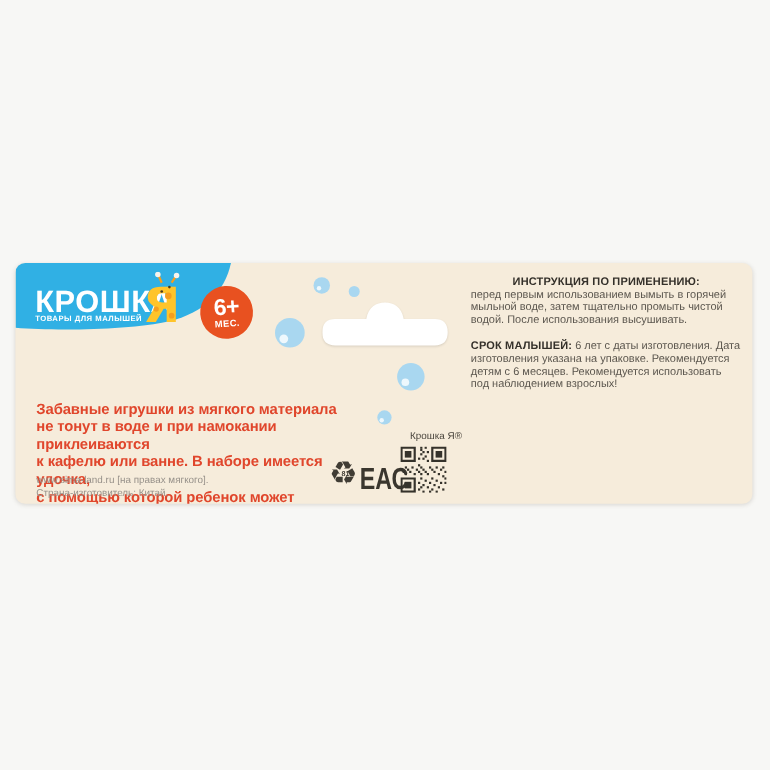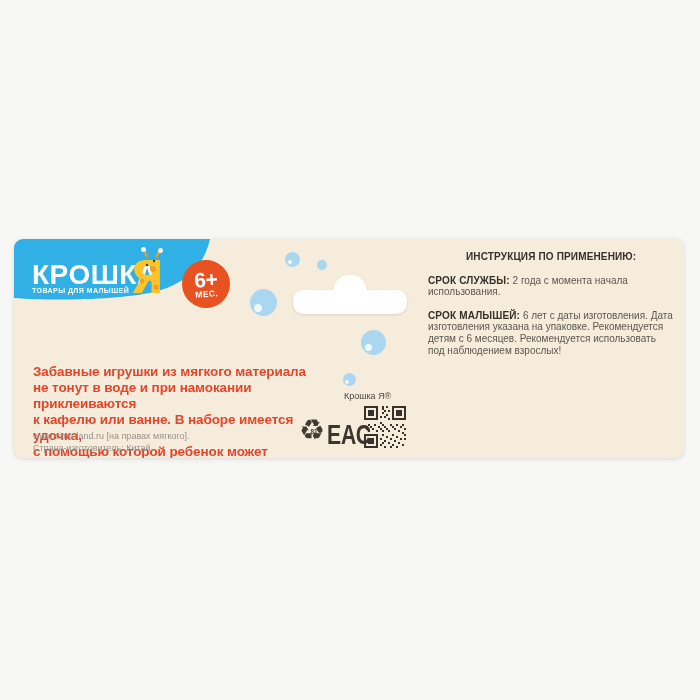--- a/index.html
+++ b/index.html
@@ -47,21 +47,21 @@
   .recycle{position:absolute;left:285px;top:176px;width:30px;height:32px;color:#403c34;}
   .recycle .glyph{font-family:"DejaVu Sans",sans-serif;font-size:29px;line-height:30px;}
   .recycle .code{position:absolute;left:0;top:13px;width:30px;text-align:center;
     font-size:6.5px;font-weight:bold;}
   .eac{
     position:absolute;left:313px;top:180px;color:#3a362e;
     font-size:23px;font-weight:bold;letter-spacing:0px;
     transform:scaleY(1.2) scaleX(.92);transform-origin:left top;
   }
   .qr{position:absolute;left:350px;top:167px;width:42px;height:42px;}
-  .qr-caption{position:absolute;left:330px;top:152px;width:76px;text-align:left;
+  .qr-caption{position:absolute;left:330px;top:152px;width:76px;text-align:right;
     color:#4b463e;font-size:9px;}
   
   .instr{position:absolute;left:414px;top:12px;width:246px;
     font-size:10px;line-height:11.6px;color:#5b564e;}
   .instr .section{margin-bottom:12px;}
   .instr b{color:#34302a;letter-spacing:.15px;}
   .instr .block-label{display:block;padding-left:38px;}
 </style>
 </head>
 <body>
@@ -196,23 +196,20 @@
       <rect x="14" y="19" width="1" height="1"></rect>
         <rect x="19" y="19" width="1" height="1"></rect>
       <rect x="10" y="20" width="1" height="1"></rect>
         <rect x="13" y="20" width="1" height="1"></rect>
       <rect x="16" y="20" width="1" height="1"></rect>
     </g>
   </svg>
 
   <div class="instr">
     <div class="section">
-      <b class="block-label">ИНСТРУКЦИЯ ПО ПРИМЕНЕНИЮ:</b>
-    </div>
-    <div class="section">
-      <b>СРОК СЛУЖБЫ:</b> <span>2 года с момента начала использования.</span>
+      <b class="block-label">ИНСТРУКЦИЯ ПО ПРИМЕНЕНИЮ:</b><span>перед первым использованием вымыть в горячей мыльной воде, затем тщательно промыть чистой водой. После использования высушивать.</span>
     </div>
     <div class="section">
       <b>СРОК МАЛЫШЕЙ:</b> <span>6 лет с даты изготовления. Дата изготовления указана на упаковке. Рекомендуется детям с 6 месяцев. Рекомендуется использовать под наблюдением взрослых!</span>
     </div>
   </div>
 
 </div>
 
 </body></html>

